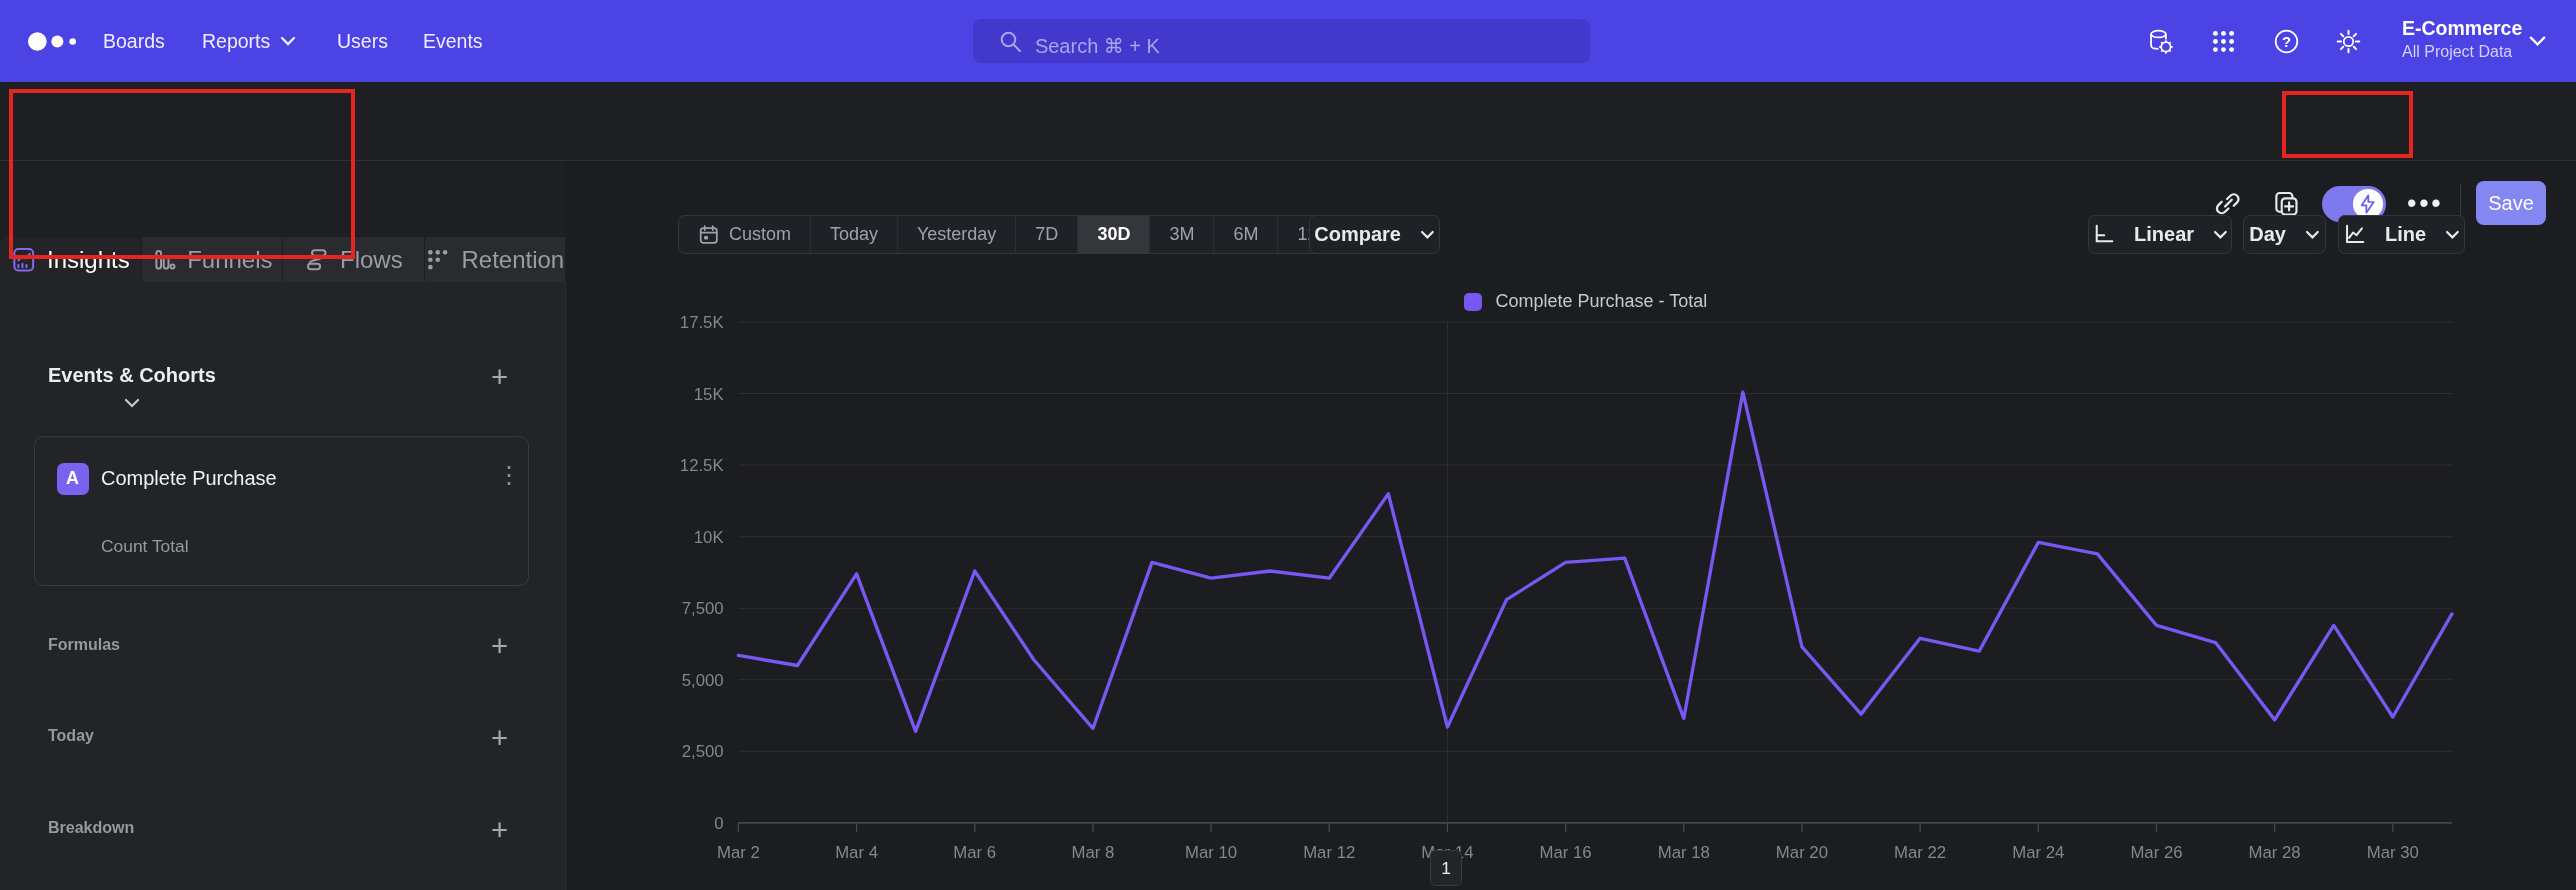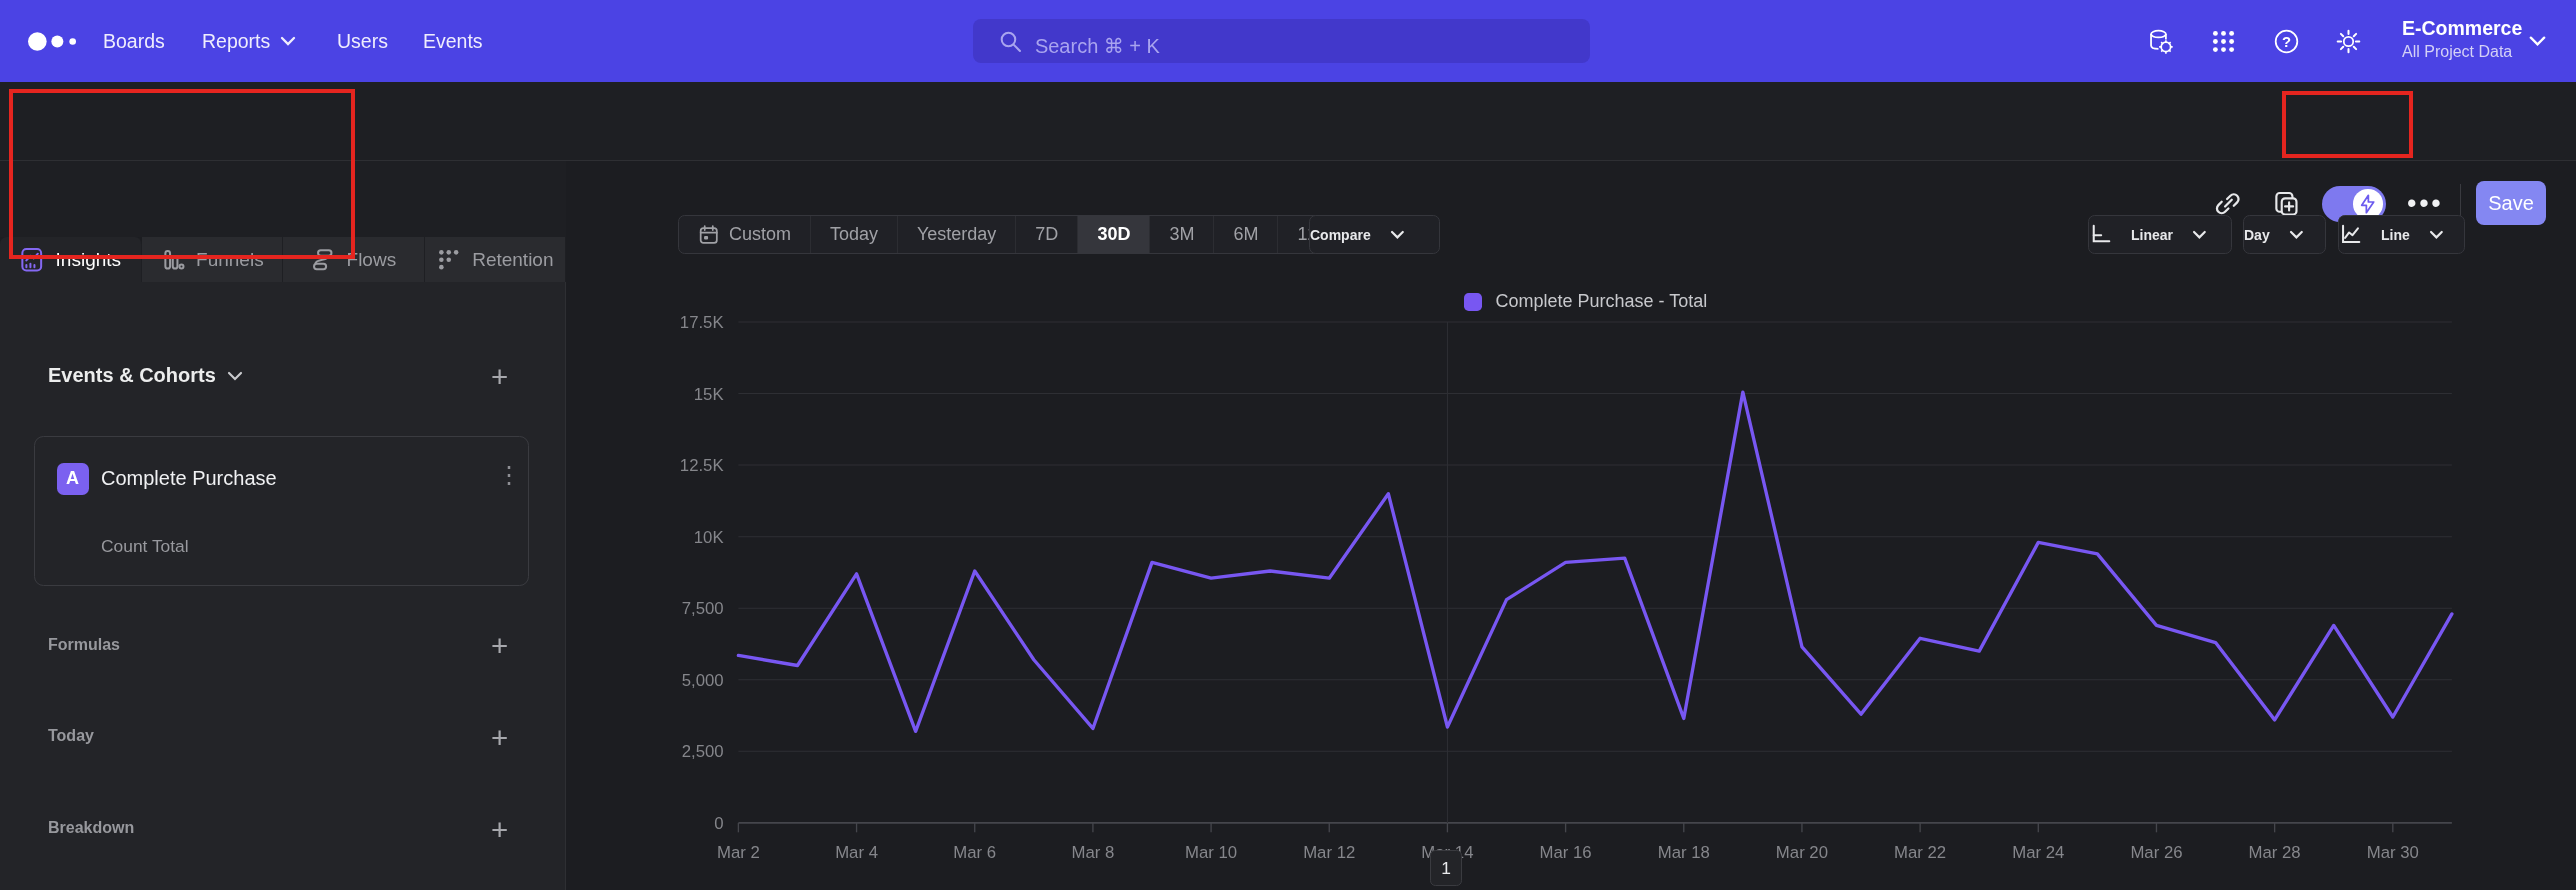--- a/index.html
+++ b/index.html
@@ -36,42 +36,42 @@
   .annbox{position:absolute;border:4px solid #e5251f;pointer-events:none;z-index:60;}
   .tooltip{position:absolute;left:10.7px;top:166px;width:325px;height:82px;background:#f7f7f5;border-radius:6.7px;
     box-shadow:0 5.4px 16px rgba(0,0,0,.45);z-index:55;padding:12px 16px;}
   .tt-arrow{position:absolute;left:152px;top:-7.4px;width:16px;height:16px;background:#f7f7f5;transform:rotate(45deg);border-radius:2px;}
   .tt-line1{font-size:18px;font-weight:700;color:#202124;}
   .tt-link{font-size:18px;color:#6b6c70;text-decoration:underline;margin-top:5.4px;display:inline-block;cursor:pointer;}
   
   .side-top{position:absolute;left:0;top:161px;width:566px;height:76px;background:#1e1f23;}
   .tabs{position:absolute;left:0;top:237px;width:566px;height:46px;display:flex;}
   .tab{flex:1;display:flex;align-items:center;justify-content:center;gap:10.7px;background:#2a2b2f;
-    color:#9b9ca1;font-size:19px;cursor:pointer;border-right:1.3px solid #1e1f23;}
+    color:#9b9ca1;font-size:24px;cursor:pointer;border-right:1.3px solid #1e1f23;}
   .tab.active{background:#232428;color:#ffffff;border-radius:6.7px 6.7px 0 0;}
   .sidepanel{position:absolute;left:0;top:282px;width:566px;height:608px;background:#232428;border-right:1.3px solid #2e2f33;}
-  .sec-head{position:absolute;left:48px;display:flex;align-items:center;gap:10.7px;font-size:20px;font-weight:700;color:#eceded;}
+  .sec-head{position:absolute;left:48px;display:flex;align-items:center;gap:10.7px;font-size:20px;font-weight:700;color:#eceded;flex-direction:column;}
   .plusbtn{position:absolute;left:484px;width:31px;height:31px;color:#a7a8ad;font-size:29.5px;font-weight:300;
     display:flex;align-items:center;justify-content:center;cursor:pointer;}
   .evcard{position:absolute;left:34px;top:154px;width:495px;height:150px;border:1.3px solid #3a3b40;border-radius:9.4px;cursor:pointer;}
   .abadge{position:absolute;left:21.5px;top:25.5px;width:32px;height:32px;background:#7b61f0;border-radius:6.7px;
     color:#fff;font-size:18px;font-weight:700;display:flex;align-items:center;justify-content:center;}
   .evname{position:absolute;left:66px;top:29.5px;font-size:20px;color:#f0f1f3;}
   .kebab{position:absolute;left:462px;top:24px;font-size:24px;color:#8e8f94;cursor:pointer;}
   .evmetric{position:absolute;left:66px;top:99px;font-size:17.4px;color:#98999e;}
   .secrow-label{font-size:16px;font-weight:700;color:#97989d;position:absolute;left:48px;}
   
   .seg{position:absolute;left:678px;top:215px;height:39px;display:flex;border:1.3px solid #35363c;border-radius:6.7px;
     background:#202126;overflow:hidden;}
   .segbtn{display:flex;align-items:center;justify-content:center;gap:9.4px;padding:0 19px;font-size:18px;color:#a0a1a6;
     border-right:1.3px solid #2c2d32;cursor:pointer;white-space:nowrap;}
   .segbtn:last-child{border-right:none;}
   .segbtn.active{background:#35363c;color:#ffffff;font-weight:600;}
   .dropbtn{position:absolute;top:215px;height:39px;border:1.3px solid #35363c;border-radius:6.7px;background:#202126;
-    display:flex;align-items:center;gap:19px;font-size:14px;font-weight:600;color:#e8e9eb;cursor:pointer;}
+    display:flex;align-items:center;justify-content:center;gap:19px;font-size:20px;font-weight:600;color:#e8e9eb;cursor:pointer;}
   
   .legend{position:absolute;left:1464px;top:291px;display:flex;align-items:center;gap:13.4px;cursor:pointer;}
   .swatch{width:18px;height:18px;border-radius:4.7px;}
   .legend-label{font-size:18px;color:#c7c8cc;}
   .chartwrap{position:absolute;left:566px;top:161px;width:2010px;height:729px;}
   .pager{position:absolute;left:1430px;top:850px;width:32px;height:36px;border:1.3px solid #3a3b40;border-radius:5.4px;
     background:#232428;color:#e9eaec;font-size:17.4px;display:flex;align-items:center;justify-content:center;cursor:pointer;}
   .chev{display:inline-block;}
 </style>
 </head>

